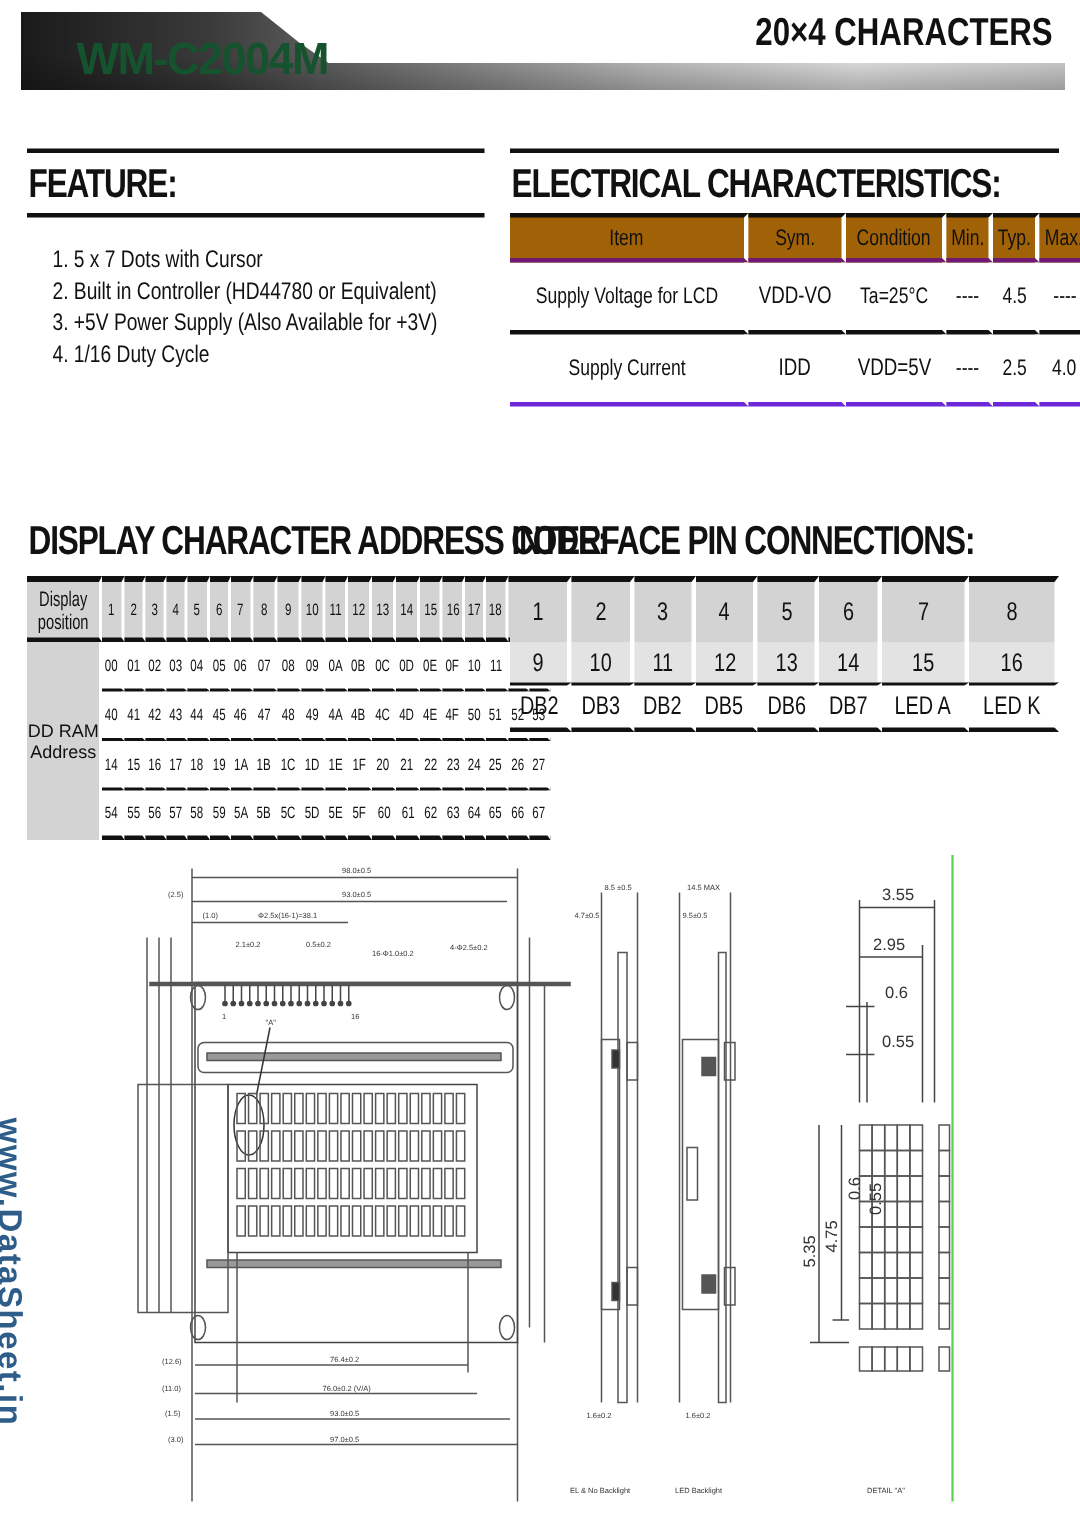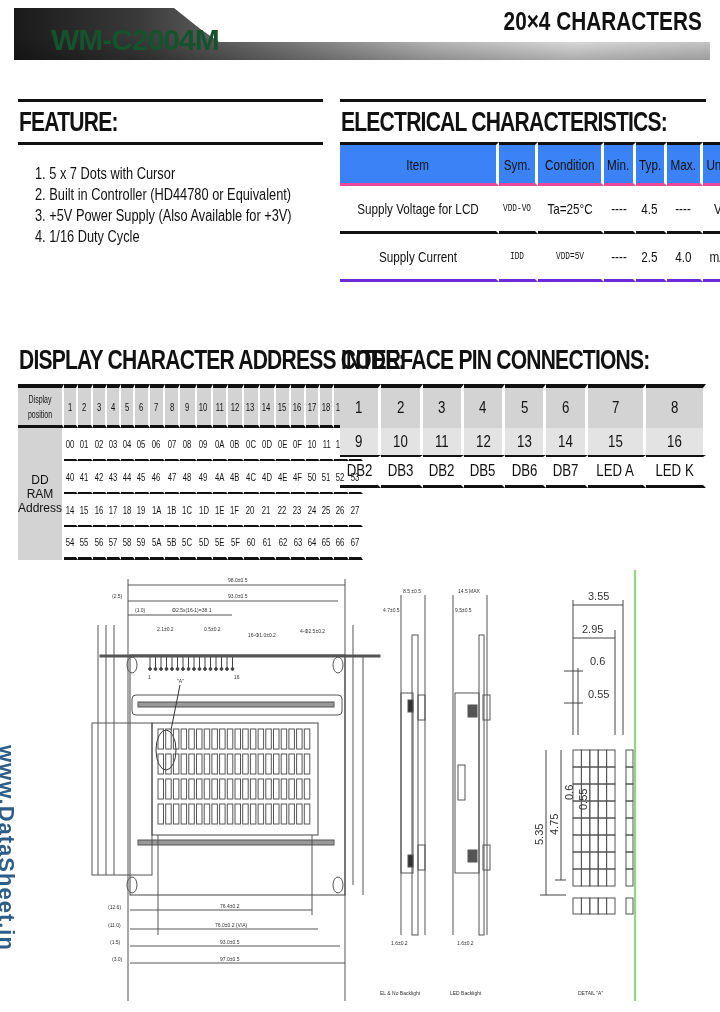--- a/index.html
+++ b/index.html
@@ -18,31 +18,31 @@
 
   .sec-rule { position: absolute; height: 3px; background: #111; }
   .sec-title { position: absolute; font-size: 27px; font-weight: bold; letter-spacing: -1px; transform: scaleX(0.78); transform-origin: left center; white-space: nowrap; }
 
   .features { position: absolute; left: 35px; top: 163px; font-size: 16px; line-height: 21px; }
   .features li { list-style: none; white-space: nowrap; transform: scaleX(0.8); transform-origin: left center; }
 
   
   .etable { position: absolute; left: 340px; top: 142px; width: 366px; border-collapse: separate; border-spacing: 0; }
   .etable th, .etable td { font-weight: normal; text-align: center; font-size: 15px; }
-  .etable th { background: #3b82f6; height: 44px; border-top: 3px solid #111; border-bottom: 3px solid #ec4899; border-right: 3px solid #fff; }
+  .etable th { background: #a16207; height: 33px; border-top: 3px solid #111; border-bottom: 3px solid #701a75; border-right: 3px solid #fff; }
   .etable td { height: 48px; border-right: 3px solid #fff; }
   .etable tr.r1 td { border-bottom: 3px solid #111; margin-top: 20px; }
   .etable tr.r2 td { border-bottom: 3px solid #6d28d9; }
-  .etable .small { font-size: 10px; font-family: Liberation Mono, monospace; }
+  .etable .small { font-size: 16px; }
 
   
   .atable { position: absolute; left: 18px; top: 384px; width: 306px; border-collapse: separate; border-spacing: 0; }
   .atable th, .atable td { font-weight: normal; text-align: center; font-size: 11px; padding: 0; }
   .atable thead th { background: #d3d3d3; height: 44px; border-top: 4px solid #111; border-bottom: 3px solid #111; border-right: 2px solid #fff; }
-  .atable thead th.lbl { font-size: 10px; line-height: 15px; width: 39px; }
+  .atable thead th.lbl { font-size: 14px; line-height: 15px; width: 39px; }
   .atable td { height: 33px; border-right: 2px solid #fff; }
   .atable td.lbl { background: #d3d3d3; font-size: 12px; line-height: 14px; vertical-align: middle; }
   .atable tbody tr td.v { border-bottom: 2px solid #111; }
   .atable tbody tr.last td.v { border-bottom: 3px solid #111; text-align: right; }
   .atable td.v span, .atable th span { display: inline-block; transform: scaleX(0.7); }
 
   
   .ptable { position: absolute; left: 340px; top: 384px; width: 366px; border-collapse: separate; border-spacing: 0; }
   .ptable td { text-align: center; font-size: 17px; padding: 0; border-right: 3px solid #fff; }
   .ptable tr.num1 td { background: #d3d3d3; height: 44px; border-top: 4px solid #111; }

